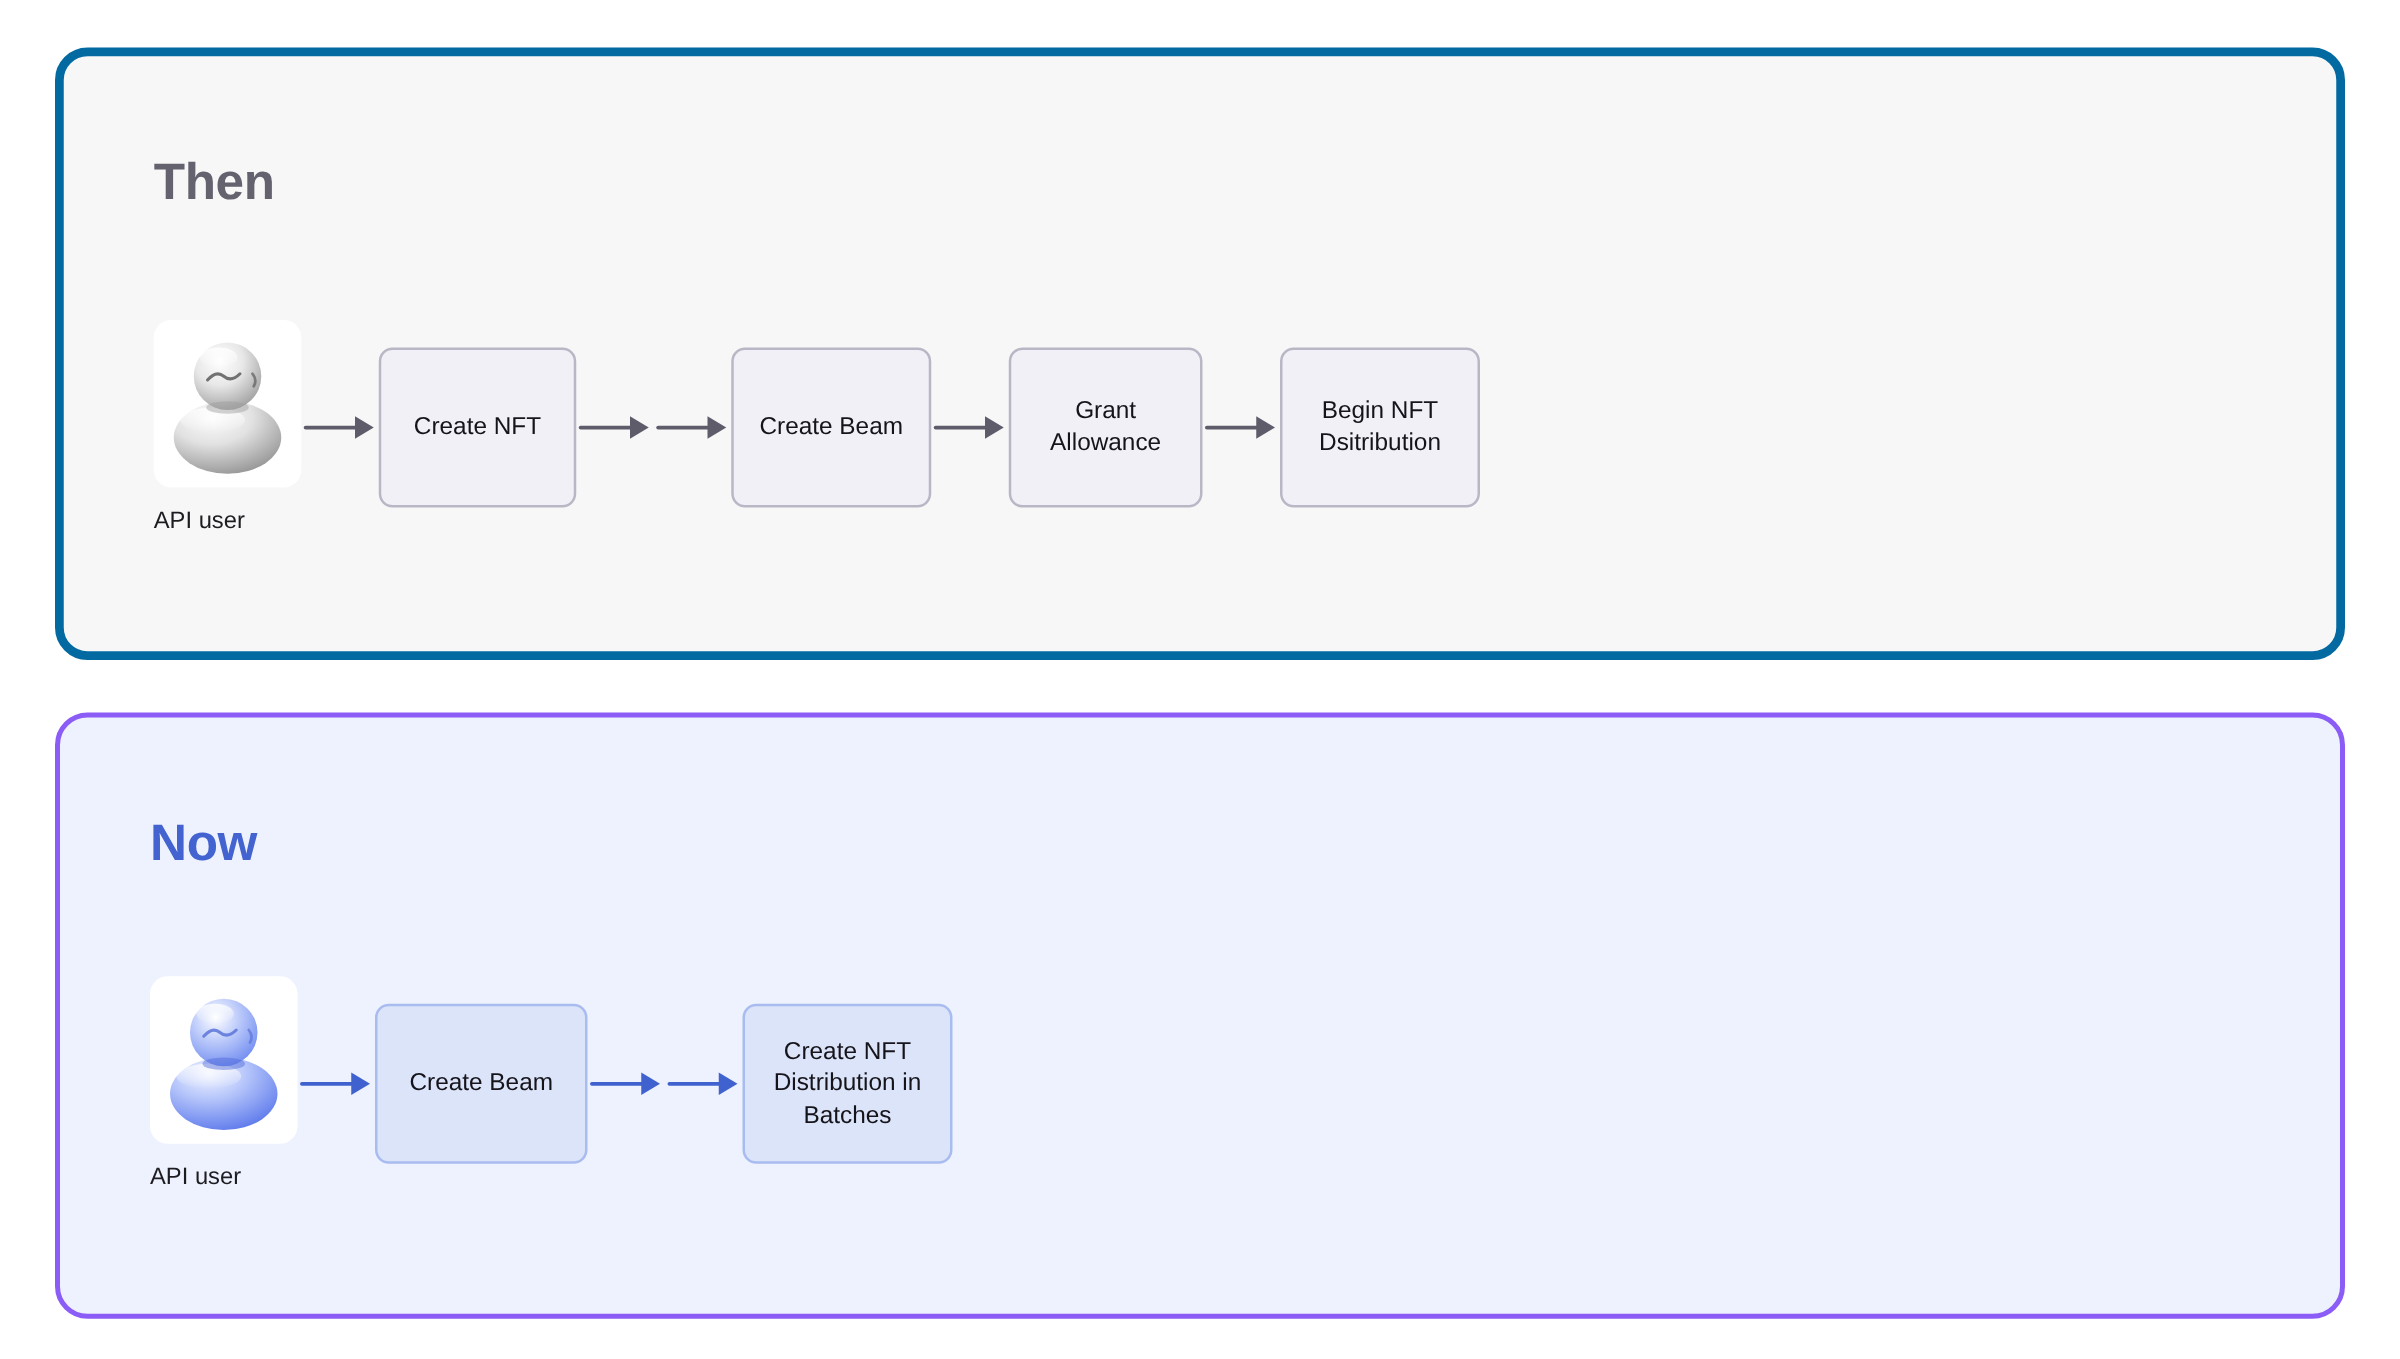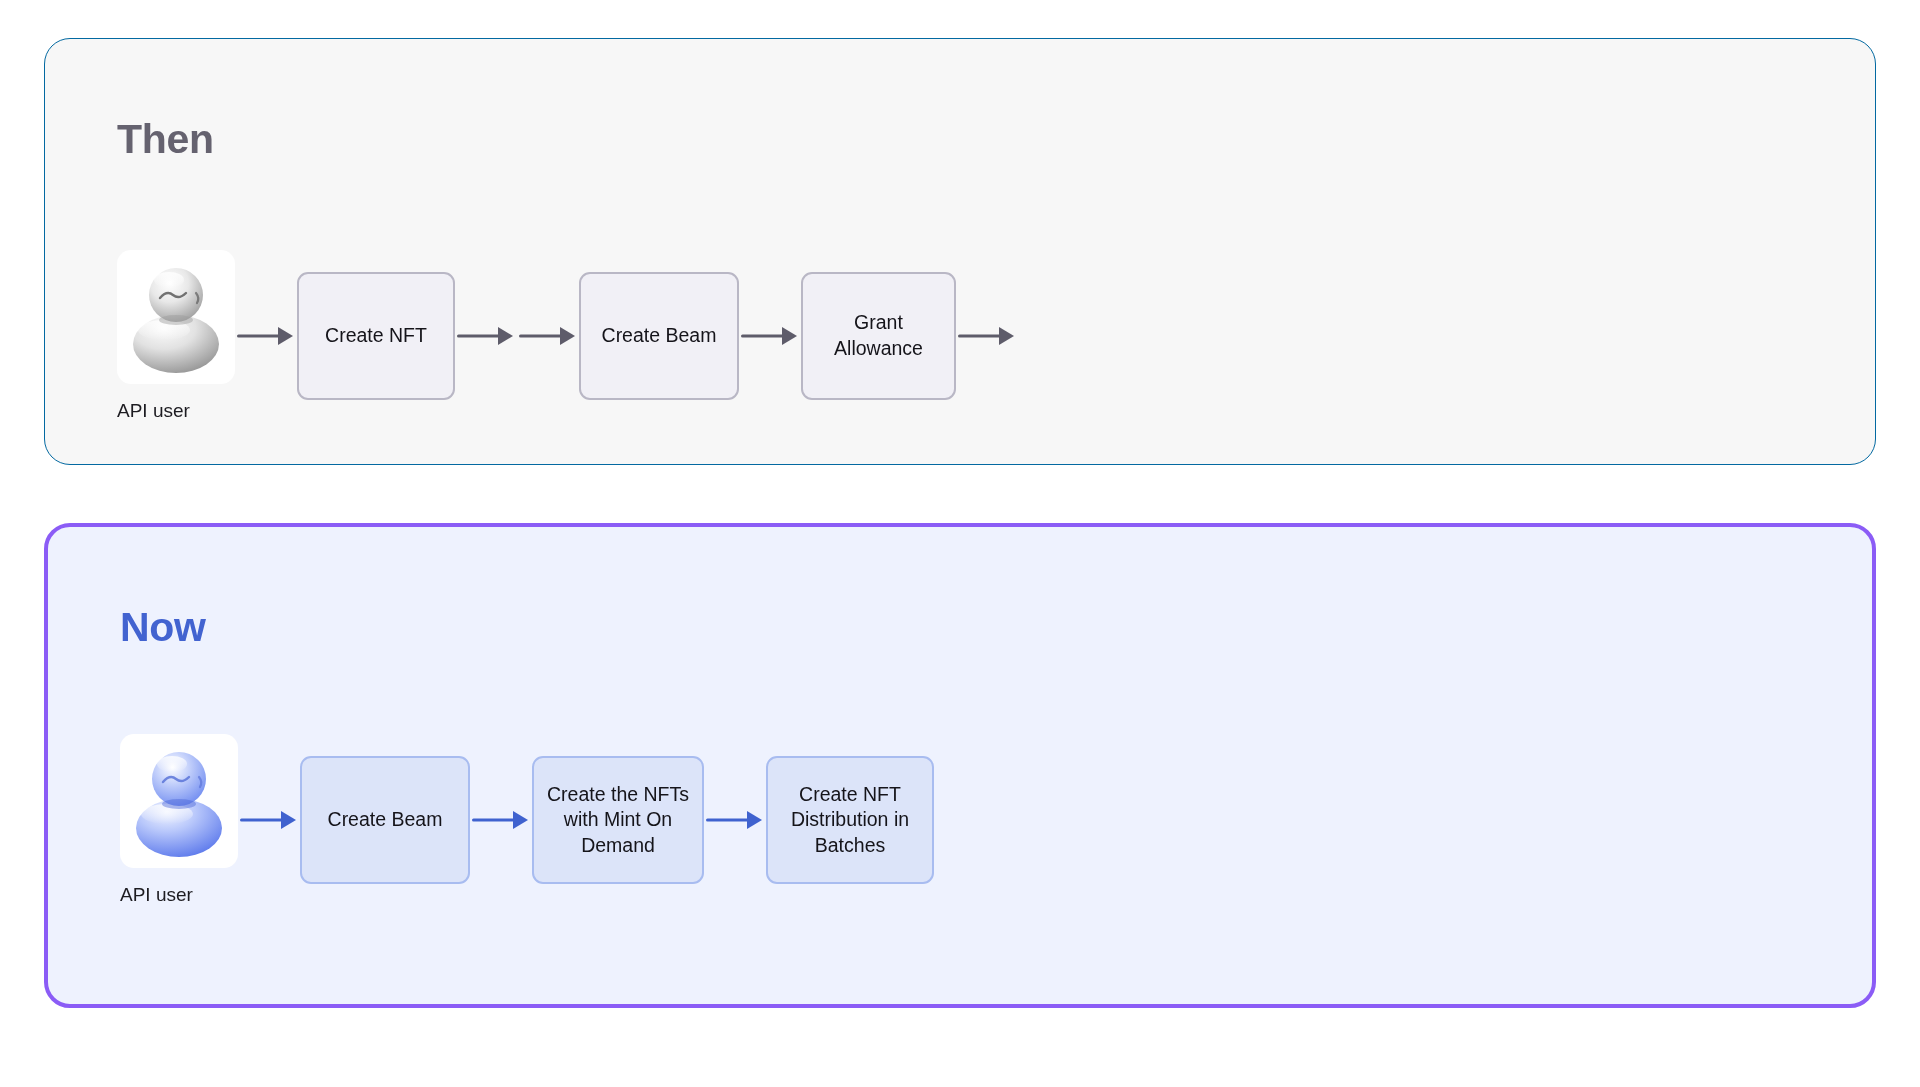--- a/index.html
+++ b/index.html
@@ -21,24 +21,24 @@
   }
 
   
   .panel {
     position: relative;
     border-radius: 26px;
     width: 1832px;
   }
 
   .panel-then {
-    height: 427px;
+    height: 490px;
     background: #f7f7f7;
-    border: 1px solid #0369a1;
-    margin-bottom: 58px;
+    border: 7px solid #0369a1;
+    margin-bottom: 42px;
   }
 
   .panel-now {
     height: 485px;
     background: #eef2fe;
     border: 4px solid #8b5cf6;
   }
 
   .panel-title {
     position: absolute;
@@ -236,20 +236,23 @@
 
       <div class="step step-then w-155">
         <span>Grant Allowance</span>
       </div>
 
       <div class="arrow arrow-then">
         <div class="shaft"></div>
           <div class="head"></div>
       </div>
 
+      <div class="step step-then w-160b">
+        <span>Begin NFT Dsitribution</span>
+      </div>
 
     </div>
   </section>
 
   <section class="panel panel-now">
 
     <h2 class="panel-title">Now</h2>
 
     <div class="flow">
 
@@ -291,23 +294,20 @@
 
       <div class="step step-now w-170">
         <span>Create Beam</span>
       </div>
 
       <div class="arrow arrow-now">
         <div class="shaft"></div>
           <div class="head"></div>
       </div>
 
-      <div class="step step-now w-172">
-        <span>Create the NFTs with Mint On Demand</span>
-      </div>
 
       <div class="arrow arrow-now">
         <div class="shaft"></div>
           <div class="head"></div>
       </div>
 
       <div class="step step-now w-168">
         <span>Create NFT Distribution in Batches</span>
       </div>
 

